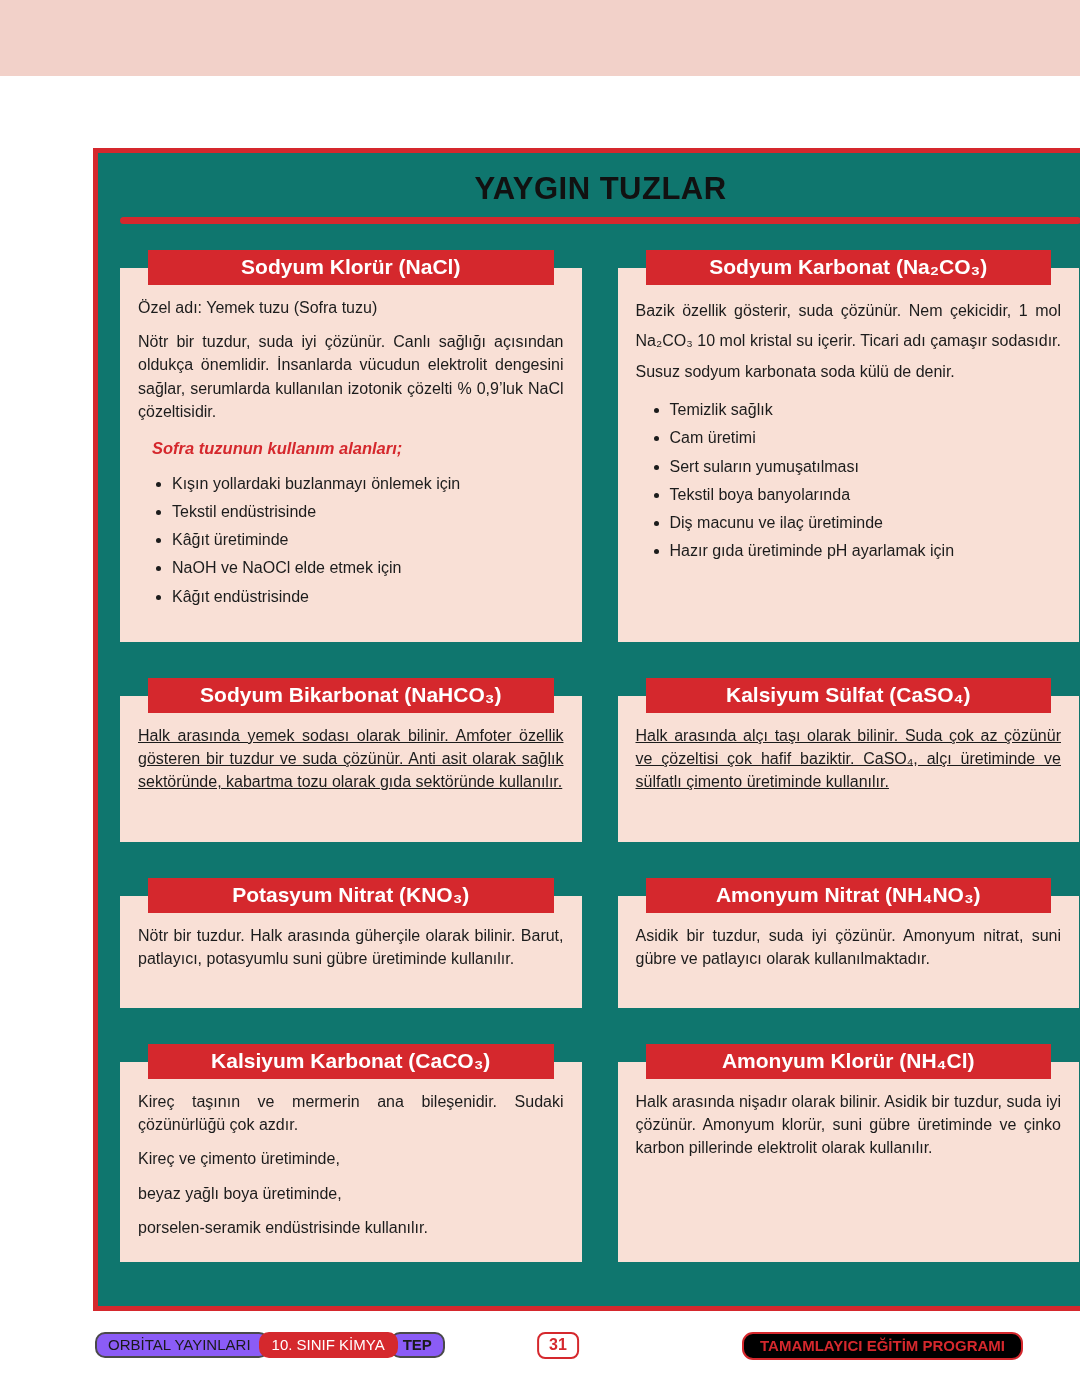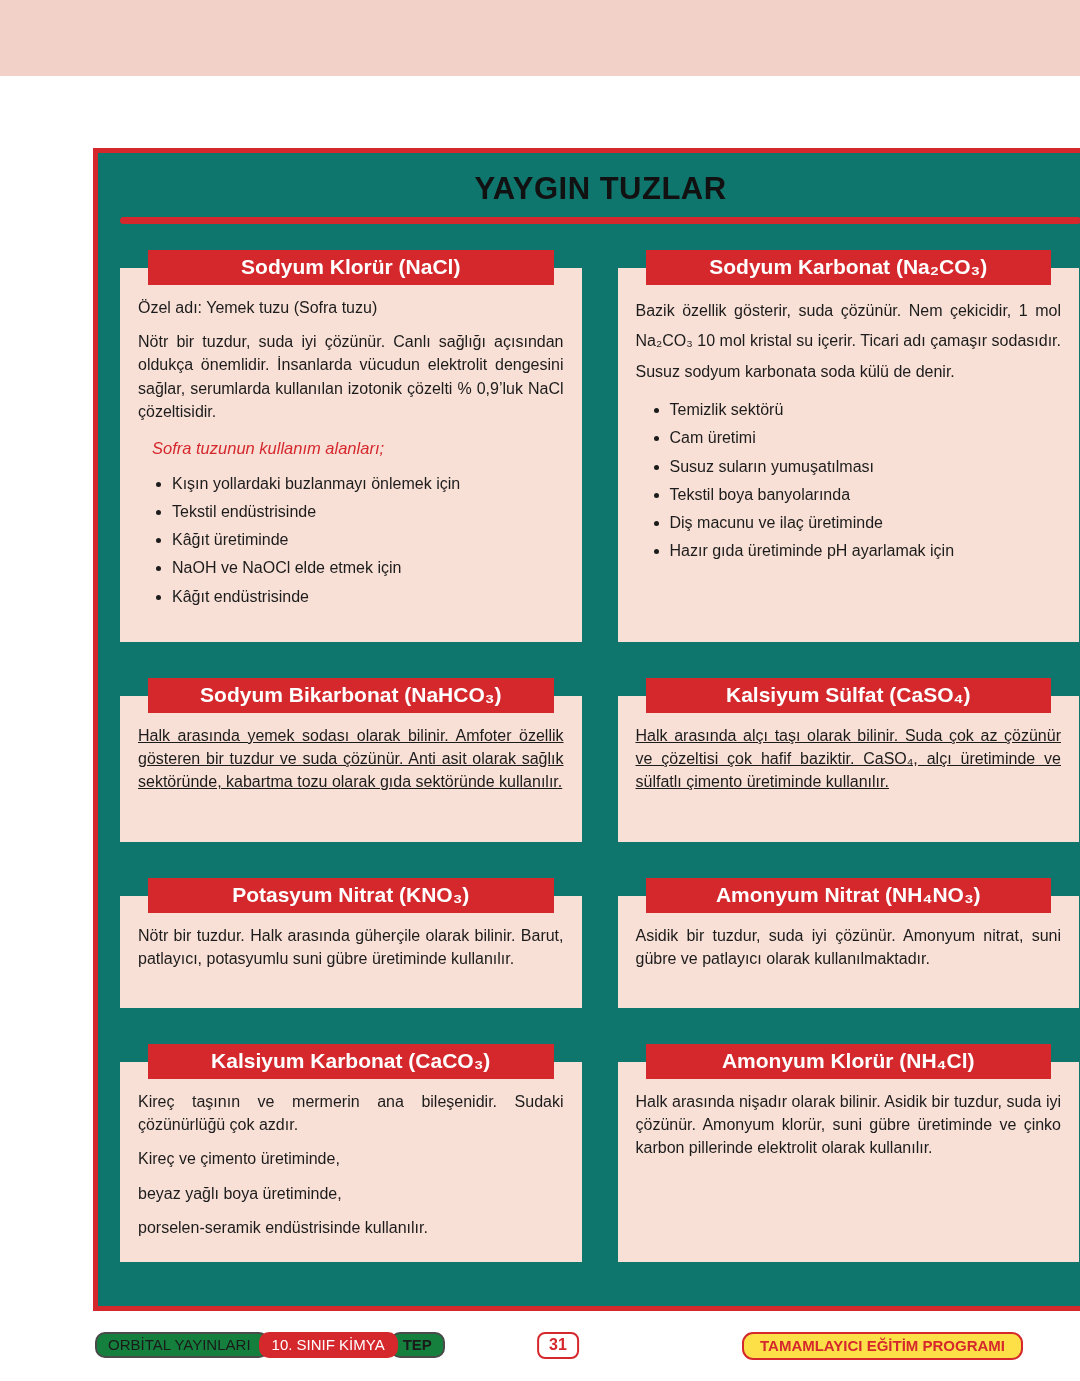--- a/index.html
+++ b/index.html
@@ -68,59 +68,59 @@
   .r1 .card-body { min-height:374px; }
   .r2 .card-body { min-height:146px;text-decoration:underline; }
   .r3 .card-body { min-height:112px; }
   .r4 .card-body { min-height:168px; }
   .card-body p { margin-bottom:11px; }
   p.justify { text-align:justify; }
   p.loose { line-height:1.9; }
   .list-title {
     color:#d5282d;
     font-style:italic;
-    font-weight:normal;
+    font-weight:bold;
     font-size:16.5px;
     margin:14px 0 8px 14px;
   }
   ul.bullets { margin-left:34px; list-style:disc; }
   ul.bullets li { margin-bottom:5px; }
 
   .footer {
     position:absolute; left:93px; bottom:20px;
     width:930px; height:30px;
   }
   .f-left {
     position:absolute; left:2px; top:1px;
     display:flex; align-items:center;
   }
   .fbox {
     border:2px solid #4a4a4a;
     border-radius:10px;
     padding:2px 11px 3px;
     font-size:15px;
-    background:#15803d;
+    background:#8b5cf6;
     color:#1a1a1a;
     white-space:nowrap;
   }
   .fbox.publisher { padding-right:16px; }
   .fbox.red {
     background:#d5282d; border-color:#d5282d; color:#ffffff;
     font-weight:normal; margin-left:-10px; position:relative; z-index:2;
   }
   .fbox.tep { font-weight:bold; margin-left:-8px; }
   .f-page {
     position:absolute; left:50%; top:1px; transform:translateX(-50%);
     border:2px solid #d5282d; color:#d5282d; font-weight:bold;
     border-radius:8px; padding:2px 10px 3px; font-size:16px; background:#fff;
   }
   .f-program {
     position:absolute; right:0; top:1px;
     border:2px solid #d5282d; color:#d5282d; font-weight:bold;
-    border-radius:11px; padding:3px 16px 4px; font-size:15px; background:#fde047;
+    border-radius:11px; padding:3px 16px 4px; font-size:15px; background:#000000;
   }
 </style>
 </head>
 <body>
 
 <div class="page">
 
   <div class="top-band"></div>
 
   <div class="frame">
@@ -143,23 +143,23 @@
             <li>Kâğıt endüstrisinde</li>
           </ul>
         </div>
       </section>
 
       <section class="card r1">
         <div class="banner">Sodyum Karbonat (Na₂CO₃)</div>
         <div class="card-body">
           <p class="justify loose">Bazik özellik gösterir, suda çözünür. Nem çekicidir, 1 mol Na₂CO₃ 10 mol kristal su içerir. Ticari adı çamaşır sodasıdır. Susuz sodyum karbonata soda külü de denir.</p>
           <ul class="bullets">
-            <li>Temizlik sektörü</li>
+            <li>Temizlik sağlık</li>
             <li>Cam üretimi</li>
-            <li>Susuz suların yumuşatılması</li>
+            <li>Sert suların yumuşatılması</li>
             <li>Tekstil boya banyolarında</li>
             <li>Diş macunu ve ilaç üretiminde</li>
             <li>Hazır gıda üretiminde pH ayarlamak için</li>
           </ul>
         </div>
       </section>
 
       <section class="card r2">
         <div class="banner">Sodyum Bikarbonat (NaHCO₃)</div>
         <div class="card-body">

